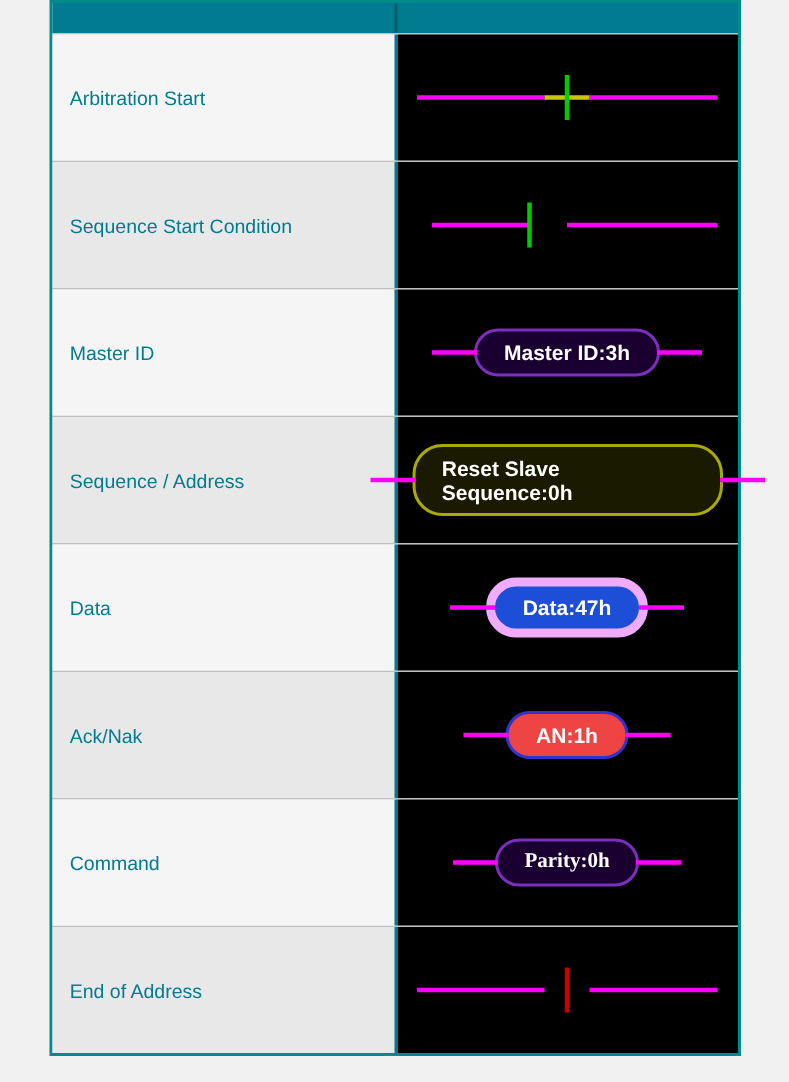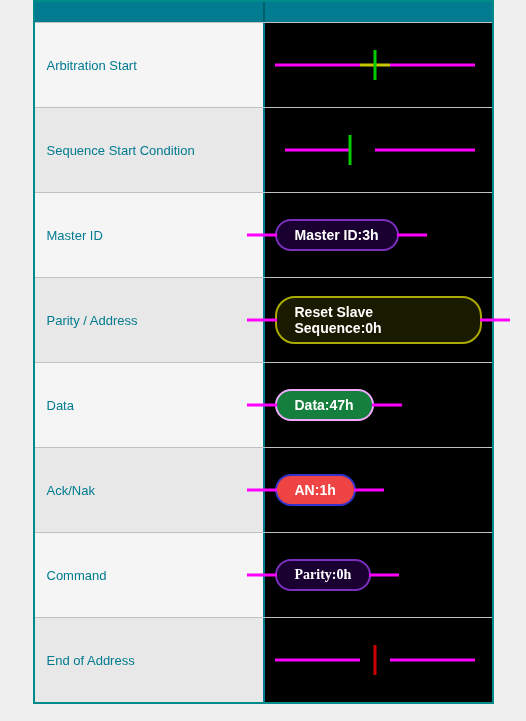--- a/index.html
+++ b/index.html
@@ -174,22 +174,22 @@
 
     .master-pill {
       border: 2px solid #7b2fbe;
       background: #1a0030;
     }
     .command-pill {
       border: 2px solid #aaaa00;
       background: #1a1a00;
     }
     .data-pill {
-      border: 2px solid #f0abfc;
-      background: #15803d;
+      border: 6px solid #f0abfc;
+      background: #1d4ed8;
     }
     .ack-pill {
       border: 2px solid #3333cc;
       background: #ef4444;
     }
     .parity-pill {
       border: 2px solid #7b2fbe;
       background: #1a0030;
       font-family: Liberation Serif, serif;
     }
@@ -224,20 +224,21 @@
       top: 50%;
       width: 3px;
       height: 30px;
       background: #cc0000;
       transform: translate(-50%, -50%);
     }
 
     .right-cell-inner {
       display: flex;
       align-items: center;
+      justify-content: center;
       width: 100%;
       padding: 0 10px;
     }
   </style>
 </head>
 <body>
 
 <div class="table-wrapper">
   <div class="table-header">
     <div class="header-cell header-left"></div>
@@ -271,21 +272,21 @@
       </div>
       <div class="table-row">
         <div class="left-cell">Master ID</div>
         <div class="right-cell">
           <div class="right-cell-inner">
             <span class="pill master-pill">Master ID:3h</span>
           </div>
         </div>
       </div>
       <div class="table-row">
-        <div class="left-cell">Parity / Address</div>
+        <div class="left-cell">Sequence / Address</div>
         <div class="right-cell">
           <div class="right-cell-inner">
             <span class="pill command-pill">Reset Slave Sequence:0h</span>
           </div>
         </div>
       </div>
       <div class="table-row">
         <div class="left-cell">Data</div>
         <div class="right-cell">
           <div class="right-cell-inner">

